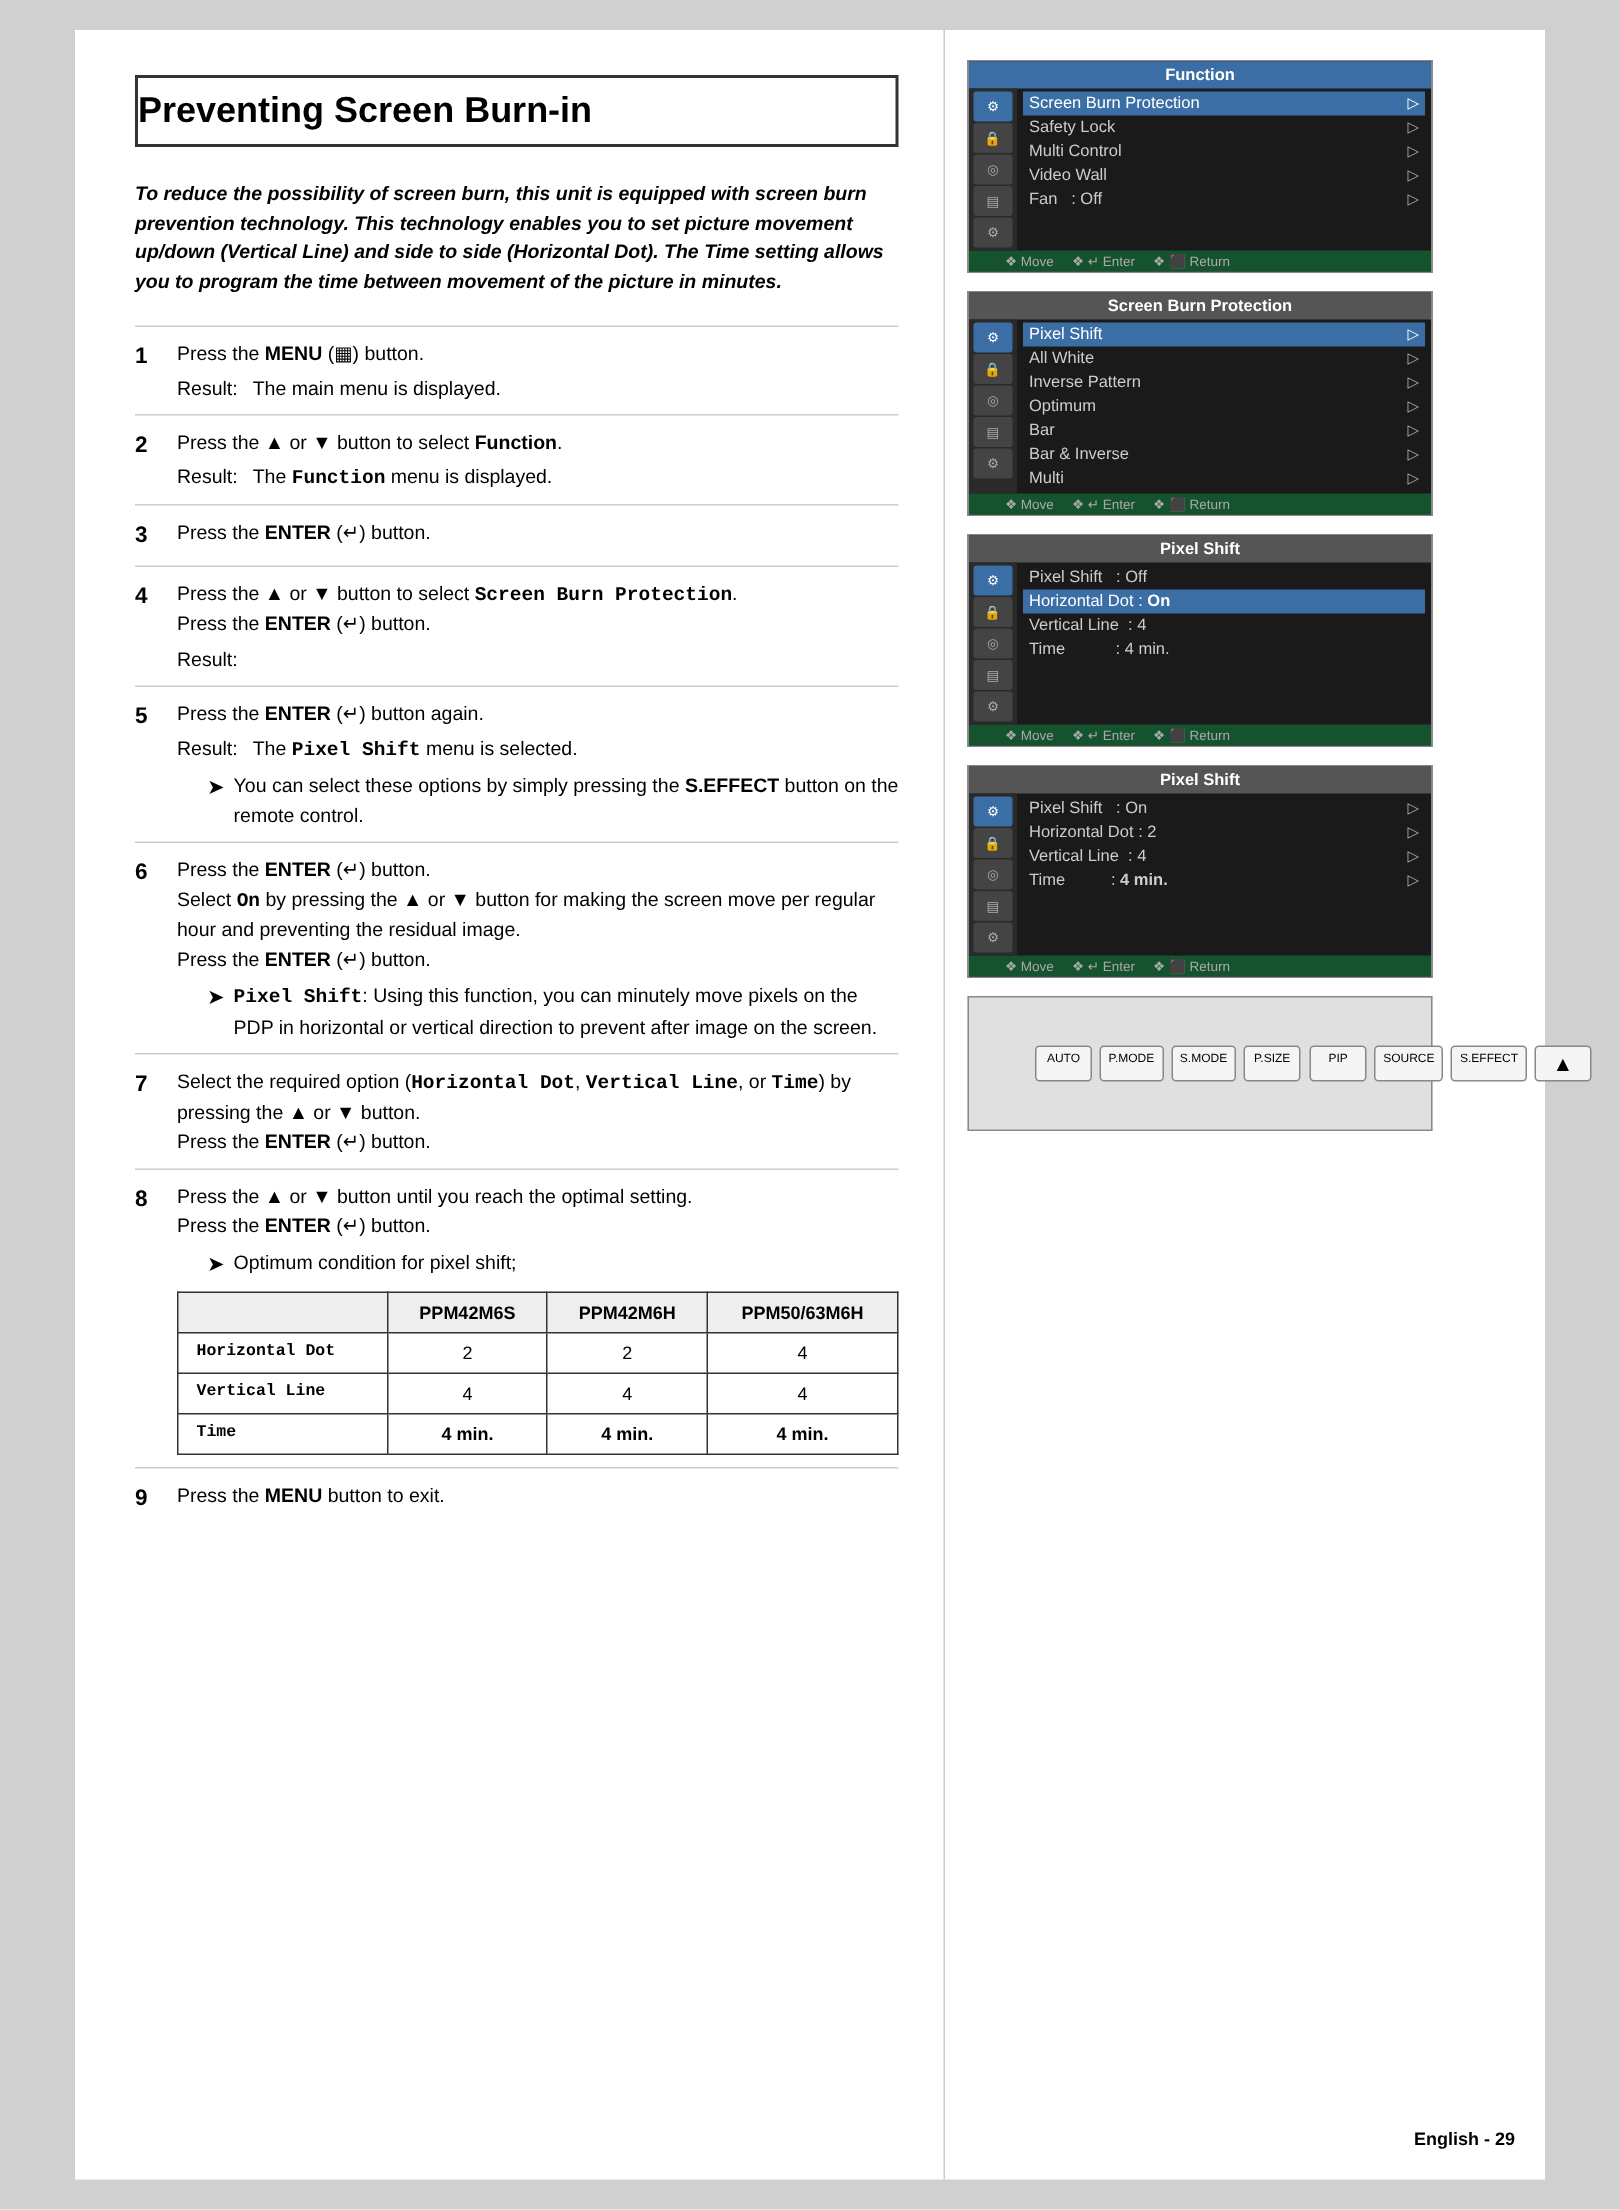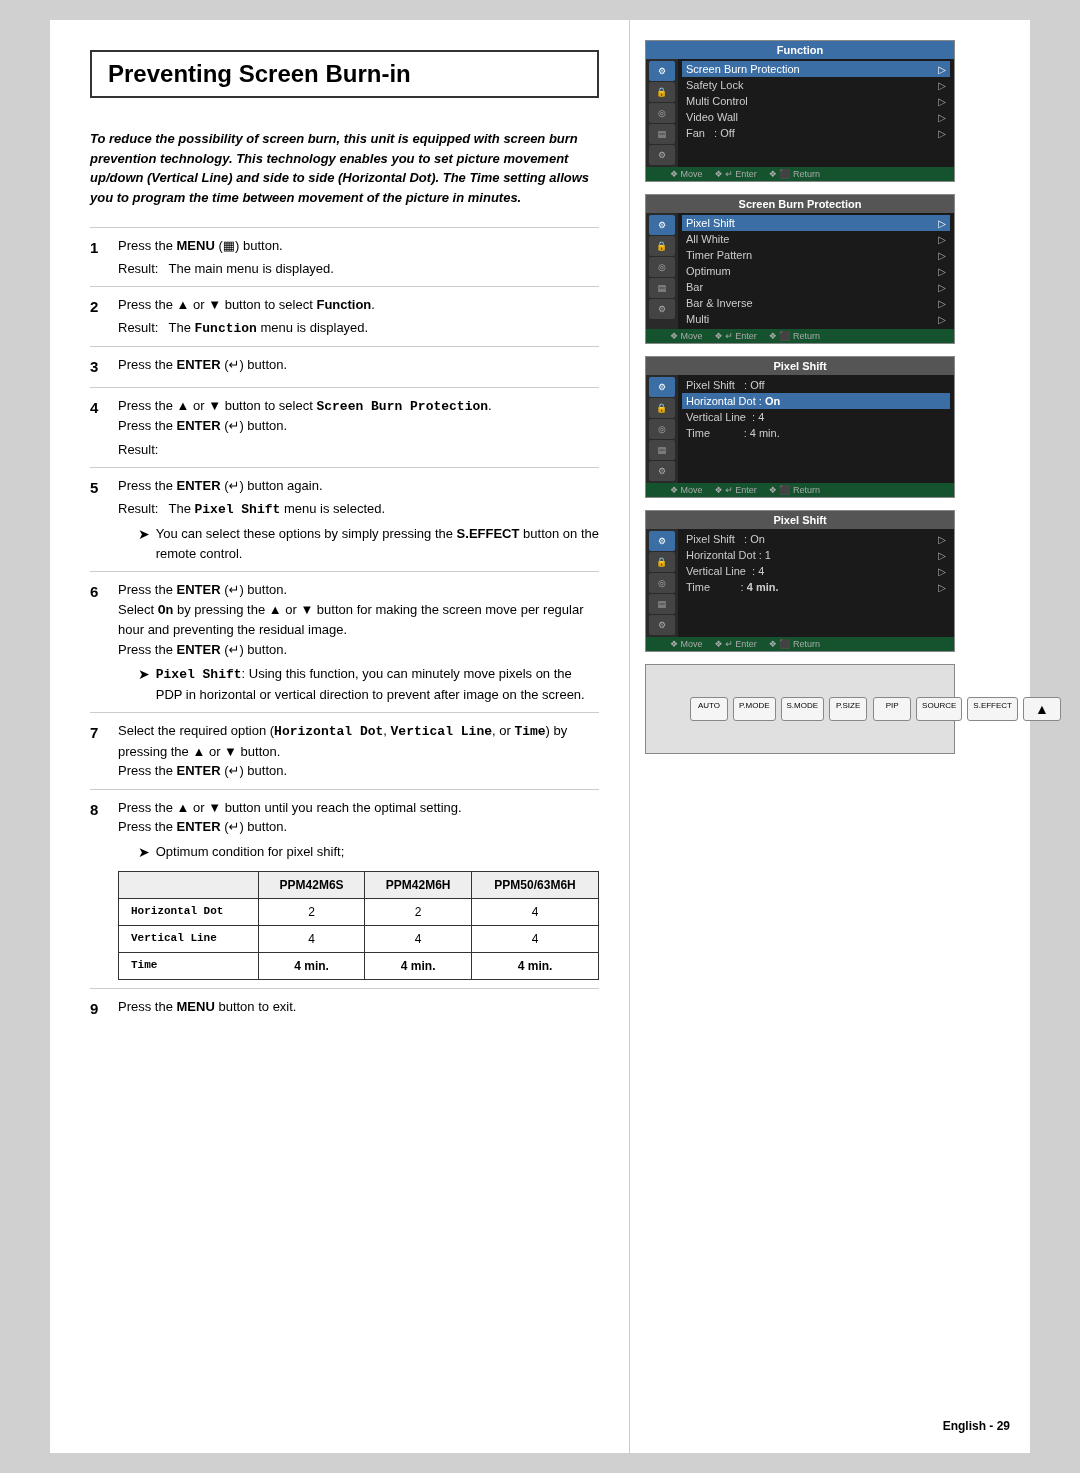--- a/index.html
+++ b/index.html
@@ -29,33 +29,32 @@
       padding: 20px 15px;
       display: flex;
       flex-direction: column;
       gap: 12px;
     }
     
     .page-title {
       font-size: 24px;
       font-weight: bold;
       border: 2px solid #333;
-      padding: 8px 16px;
-      margin-bottom: 8px;
+      padding: 8px 0;
+      margin-bottom: 21px;
       display: inline-block;
       width: 100%;
     }
     
     .intro-text {
       font-size: 13px;
       font-style: italic;
       font-weight: bold;
       line-height: 1.5;
       margin-bottom: 20px;
-      margin-top: 23px;
     }
     
     .steps-list {
       list-style: none;
       padding: 0;
     }
     .step {
       display: flex;
       align-items: flex-start;
       border-top: 1px solid #ccc;
@@ -421,21 +420,21 @@
         <div class="osd-items">
           <div class="osd-item highlighted">
             <span>Pixel Shift</span>
               <span class="arrow">▷</span>
           </div>
           <div class="osd-item">
             <span>All White</span>
               <span class="arrow">▷</span>
           </div>
           <div class="osd-item">
-            <span>Timer Pattern</span>
+            <span>Inverse Pattern</span>
               <span class="arrow">▷</span>
           </div>
           <div class="osd-item">
             <span>Optimum</span>
               <span class="arrow">▷</span>
           </div>
           <div class="osd-item">
             <span>Bar</span>
               <span class="arrow">▷</span>
           </div>
@@ -497,21 +496,21 @@
           <div class="osd-icon">◎</div>
           <div class="osd-icon">▤</div>
           <div class="osd-icon">⚙</div>
         </div>
         <div class="osd-items">
           <div class="osd-item">
             <span>Pixel Shift &nbsp;&nbsp;: On</span>
               <span class="arrow">▷</span>
           </div>
           <div class="osd-item">
-            <span>Horizontal Dot : 1</span>
+            <span>Horizontal Dot : 2</span>
               <span class="arrow">▷</span>
           </div>
           <div class="osd-item">
             <span>Vertical Line &nbsp;: 4</span>
               <span class="arrow">▷</span>
           </div>
           <div class="osd-item">
             <span>Time &nbsp;&nbsp;&nbsp;&nbsp;&nbsp;&nbsp;&nbsp;&nbsp;&nbsp;: <strong>4 min.</strong></span>
               <span class="arrow">▷</span>
           </div>

